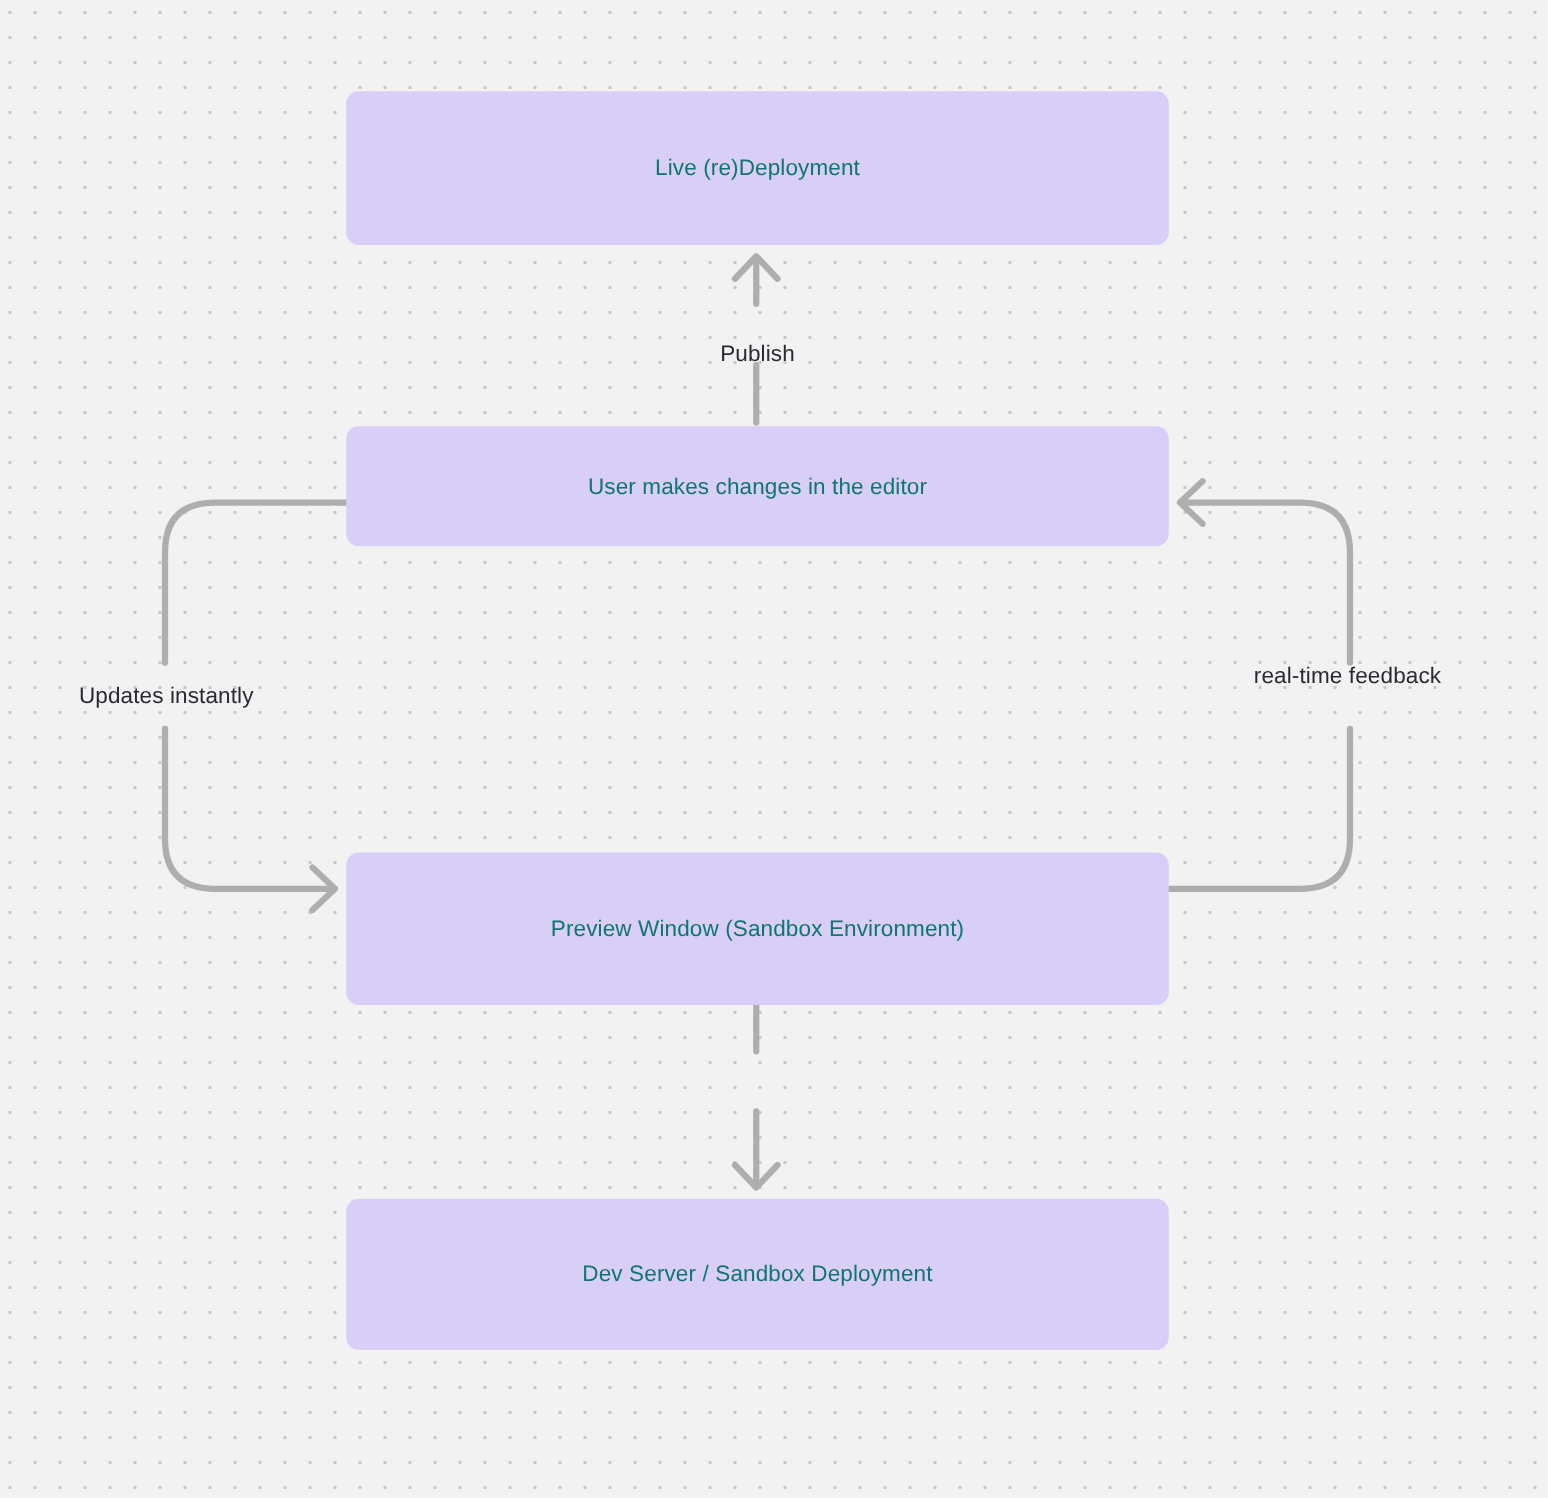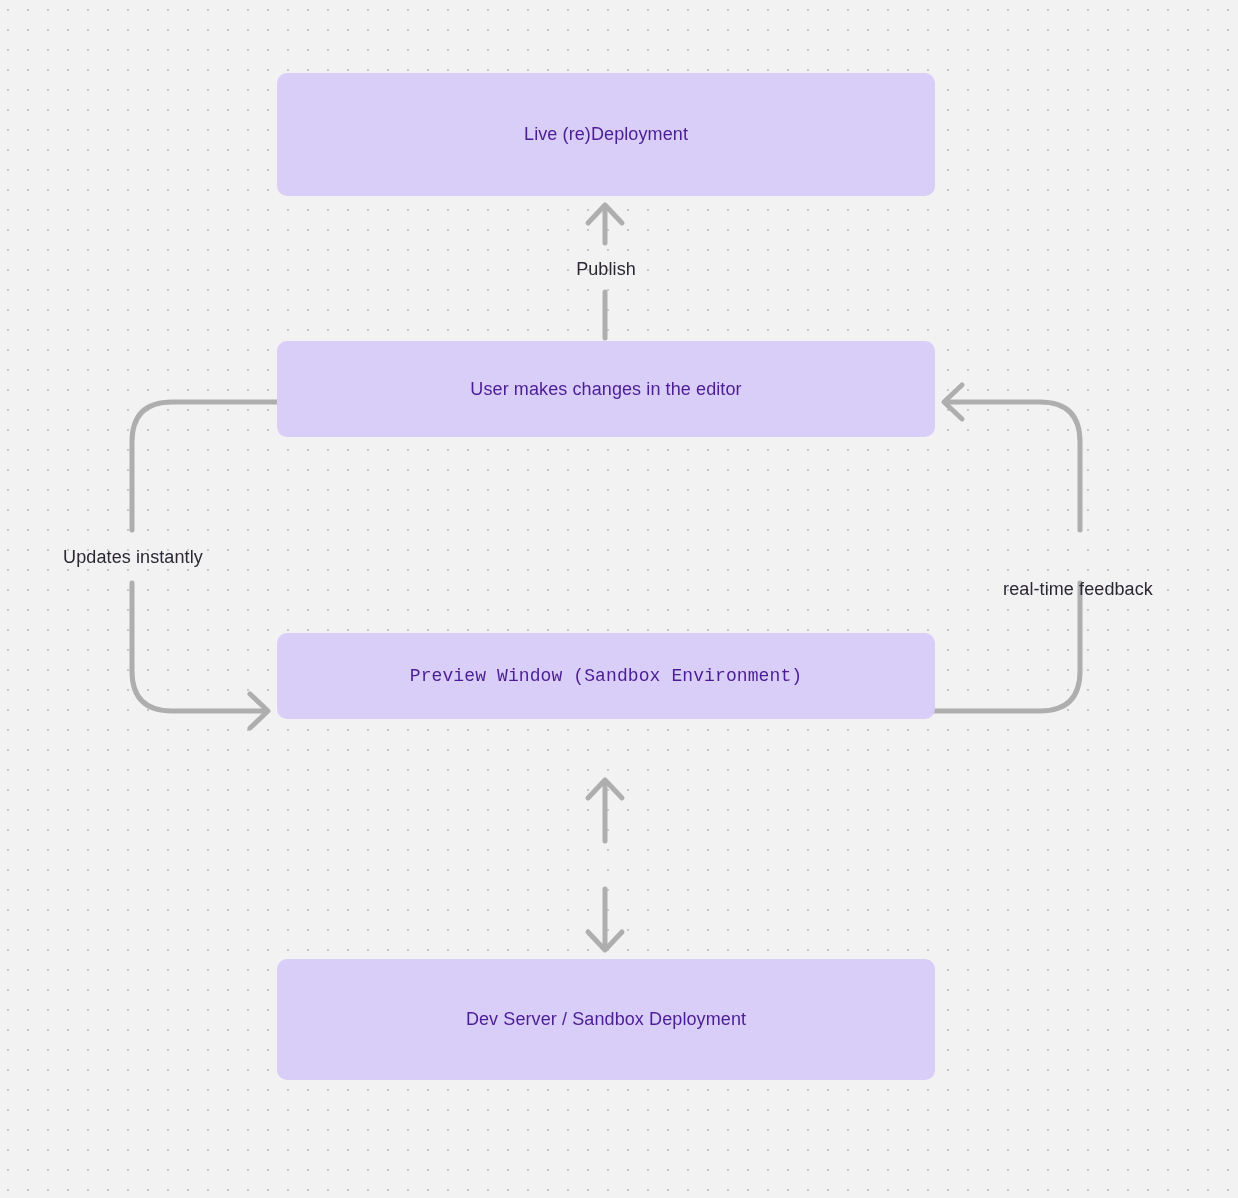--- a/index.html
+++ b/index.html
@@ -35,39 +35,39 @@
     left: 277px;
     width: 658px;
     height: 123px;
     background: #d8cef7;
     border-radius: 10px;
     display: flex;
     align-items: center;
     justify-content: center;
     text-align: center;
     font-size: 18px;
-    color: #4c1d95;
+    color: #0f766e;
     letter-spacing: 0.1px;
   }
   .node-live   { top: 73px;  }
   .node-user   { top: 341px; height: 96px; }
-  .node-preview{ top: 633px; height: 86px; font-family: Liberation Mono, monospace; }
+  .node-preview{ top: 682px; height: 122px; }
   .node-dev    { top: 959px; height: 121px; }
 
   .edge-label {
     position: absolute;
     transform: translate(-50%, -50%);
     white-space: nowrap;
     font-size: 18px;
     color: #2b2833;
     letter-spacing: 0.1px;
   }
-  .label-publish  { left: 606px;  top: 269px; }
+  .label-publish  { left: 606px;  top: 283px; }
   .label-updates  { left: 133px;  top: 557px; }
-  .label-realtime { left: 1078px; top: 589px; }
+  .label-realtime { left: 1078px; top: 541px; }
   .label-spun     { left: 606px;  top: 866px; }
 </style>
 </head>
 <body>
 
 <div class="canvas">
 
   <svg class="edges-svg" viewBox="0 0 1238 1198" xmlns="http://www.w3.org/2000/svg">
     <g fill="none" stroke-width="5" stroke-linecap="round" stroke-linejoin="round" stroke="#aeaeae">
 

